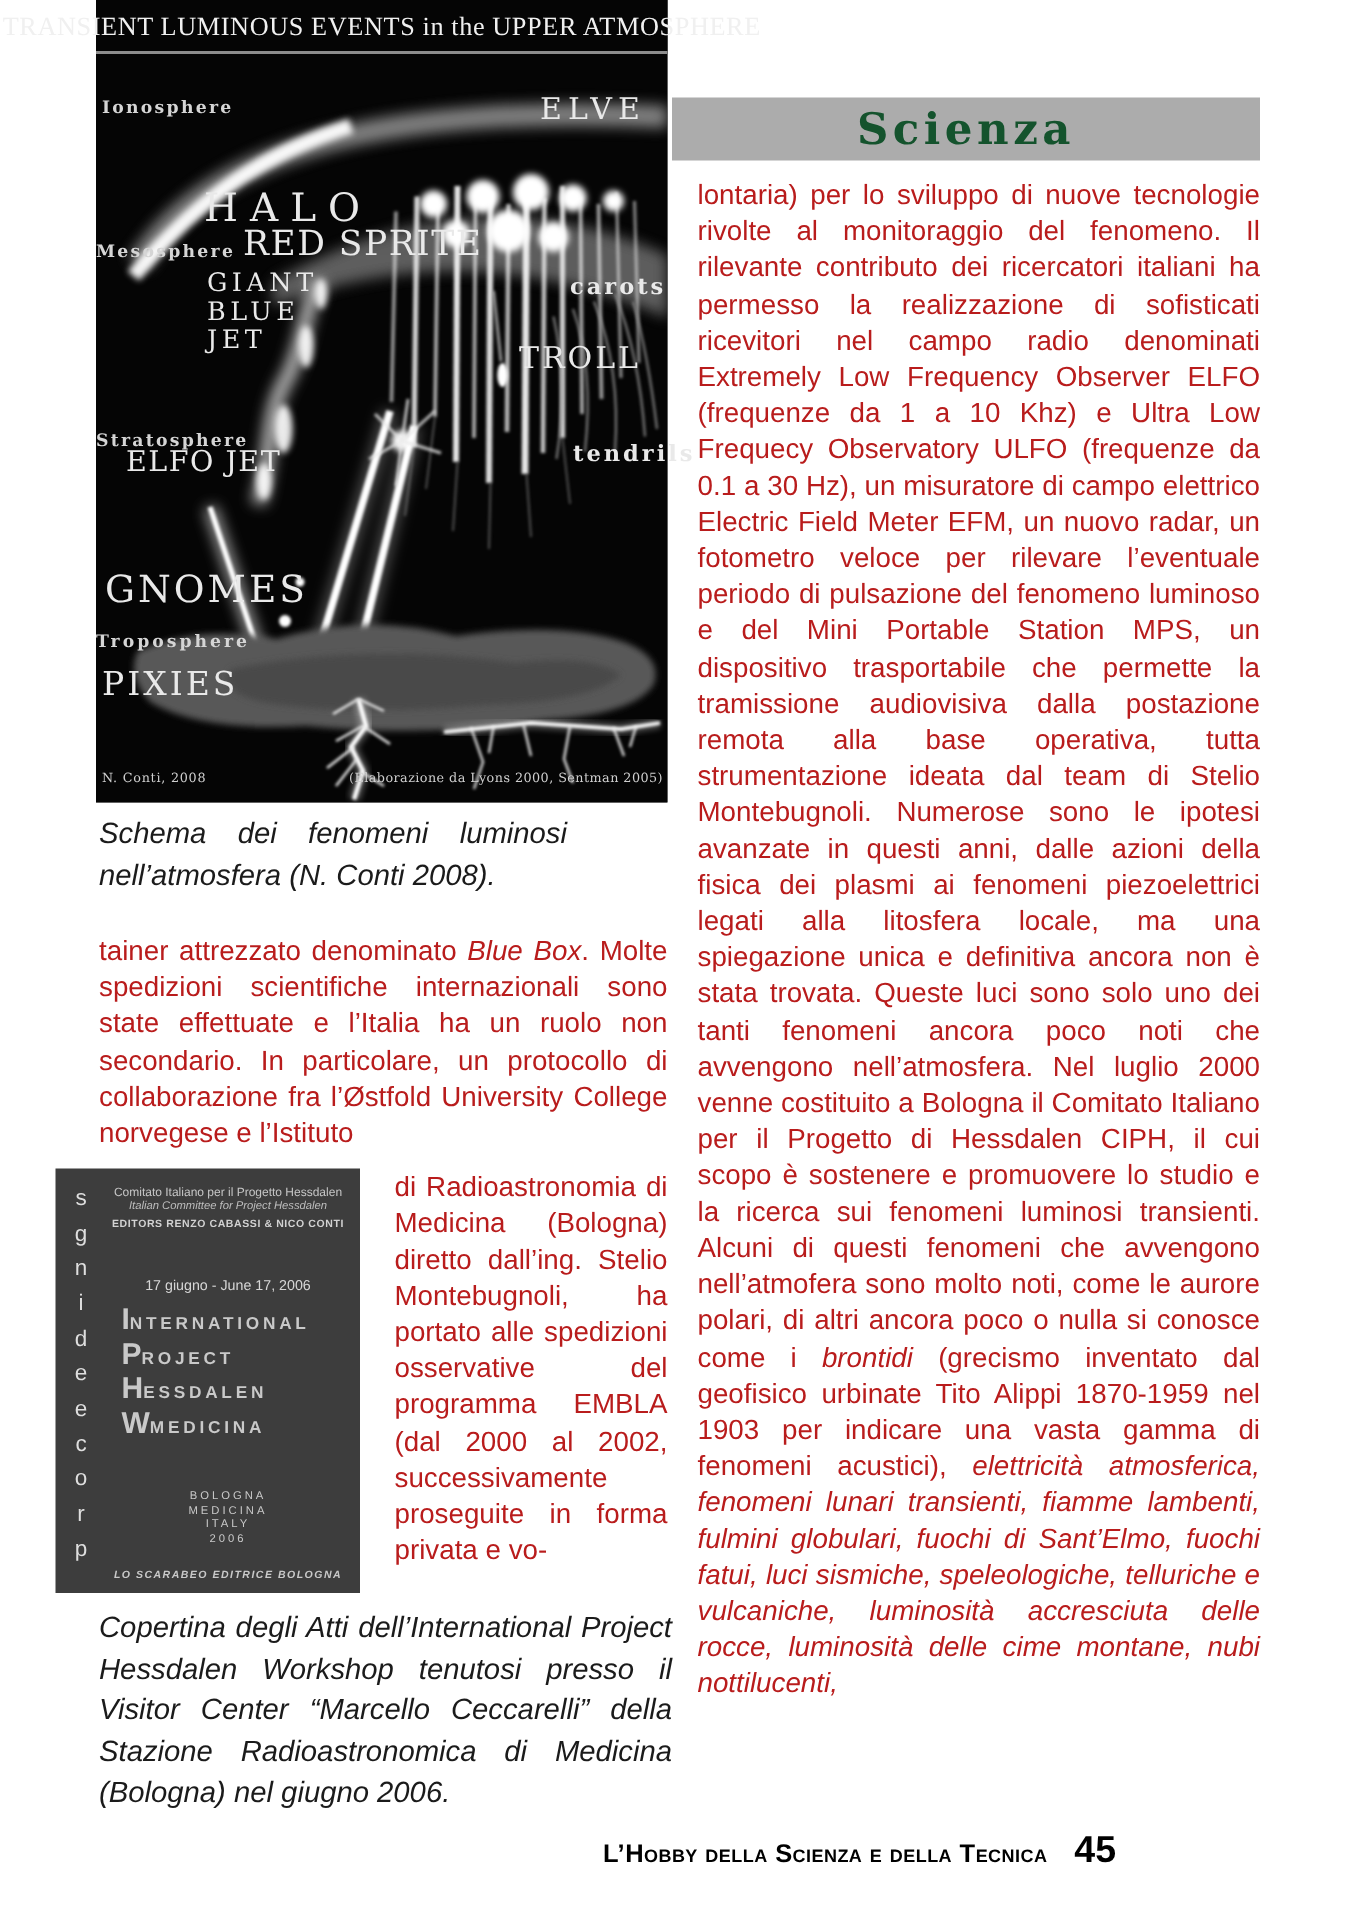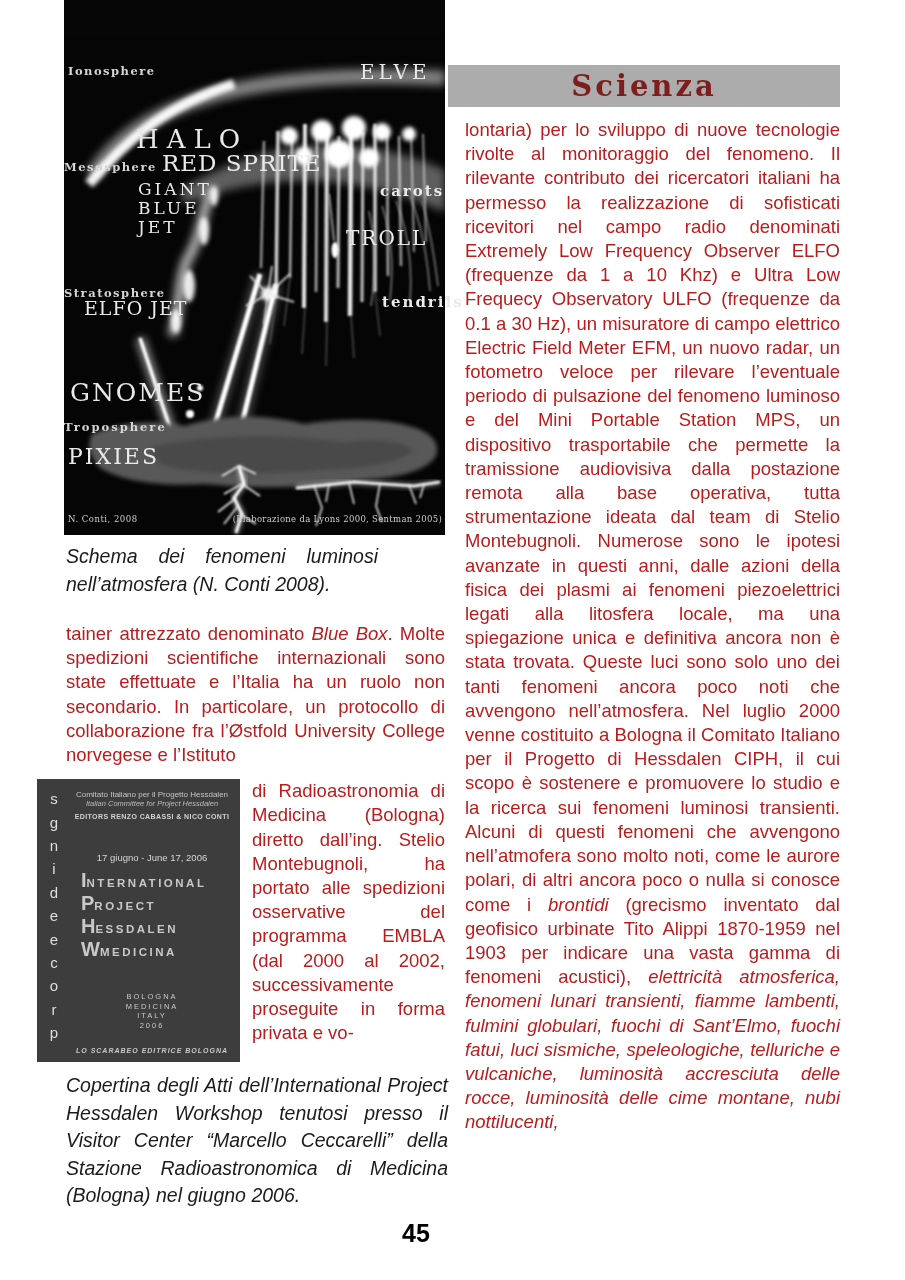--- a/index.html
+++ b/index.html
@@ -37,21 +37,21 @@
   #lb-credit-right{right:3px;top:514px;font-size:8.5px;color:#cfcfcf;letter-spacing:.3px;}
 
   
   .caption{font-style:italic;font-size:19.5px;line-height:27.5px;text-align:justify;color:#1b1b1b;}
   #caption1{position:absolute;left:66px;top:543px;width:312px;}
   #caption2{position:absolute;left:66px;top:1072px;width:382px;}
 
   
   #leftcol{position:absolute;left:66px;top:622px;width:379px;}
   .cover-row{display:flex;margin-top:12px;}
-  .wrap-text{width:197px;margin-left:12px;}
+  .wrap-text{width:197px;margin-left:23px;}
 
   
   .cover{flex:none;width:203px;height:283px;margin-left:-29px;background:#3d3d3d;position:relative;}
   .spine{position:absolute;left:7px;top:8px;width:20px;color:#dedede;font-size:15px;line-height:23.4px;
     white-space:pre-line;text-align:center;}
   .cover-main{position:absolute;left:32px;right:5px;top:0;bottom:0;text-align:center;color:#cccccc;}
   .cv-committee{margin-top:11px;font-size:8px;color:#c6c6c6;}
   .cv-committee-en{font-size:7.5px;font-style:italic;color:#bdbdbd;}
   .cv-editors{margin-top:5px;font-size:7px;font-weight:bold;letter-spacing:.4px;color:#d2d2d2;}
   .cv-date{margin-top:32px;font-size:9.5px;color:#d6d6d6;}
@@ -59,32 +59,35 @@
   .cv-title-line{line-height:20px;color:#c9c9c9;font-weight:bold;white-space:nowrap;}
   .big-first{font-size:20px;}
   .rest{font-size:11.5px;letter-spacing:2.5px;}
   .cv-location{margin-top:30px;font-size:7.5px;letter-spacing:2px;line-height:9.5px;color:#c9c9c9;white-space:pre-line;}
   .cv-publisher{position:absolute;bottom:8px;left:0;right:0;font-size:7px;font-weight:bold;font-style:italic;
     letter-spacing:1px;color:#c9c9c9;}
 
   
   #rightcol{position:absolute;left:448px;top:65px;width:392px;}
   .banner{height:42px;background:#acacac;display:flex;align-items:center;justify-content:center;}
-  .banner-text{font-family:"DejaVu Serif",serif;font-weight:bold;color:#7f1d1d;font-size:29px;letter-spacing:3px;}
+  .banner-text{font-family:"DejaVu Serif",serif;font-weight:bold;color:#14532d;font-size:29px;letter-spacing:3px;}
   .rtext{width:375px;margin-left:17px;margin-top:11px;}
 
   
   #footer{position:absolute;left:402px;top:1219px;display:flex;align-items:baseline;gap:18px;}
   .footer-title{font-variant:small-caps;font-weight:bold;font-size:17px;letter-spacing:.3px;color:#000;}
   .footer-page{font-weight:bold;font-size:25px;color:#000;}
 </style>
 </head>
 <body>
 
 <figure id="diagram" style="margin:0;">
+  <div class="dg-titlebar">
+    <span class="dg-title">TRANSIENT LUMINOUS EVENTS in the UPPER ATMOSPHERE</span>
+  </div>
 
   <svg class="dg-art" width="381" height="499" viewBox="0 0 381 499">
     <defs>
       <filter id="b1" x="-30%" y="-30%" width="160%" height="160%">
           <feGaussianBlur stdDeviation="1"></feGaussianBlur>
         </filter>
       <filter id="b2" x="-40%" y="-40%" width="180%" height="180%">
           <feGaussianBlur stdDeviation="2.2"></feGaussianBlur>
         </filter>
       <filter id="b4" x="-60%" y="-60%" width="220%" height="220%">
@@ -270,14 +273,15 @@
 <p id="caption2" class="caption">Copertina degli Atti dell’International Project Hessdalen Workshop tenutosi presso il Visitor Center “Marcello Ceccarelli” della Stazione Radioastronomica di Medicina (Bologna) nel giugno 2006.</p>
 
 <div id="rightcol">
   <div class="banner">
     <span class="banner-text">Scienza</span>
   </div>
   <p class="body-text rtext"><span>lontaria) per lo sviluppo di nuove tecnologie rivolte al monitoraggio del fenomeno. Il rilevante contributo dei ricercatori italiani ha permesso la realizzazione di sofisticati ricevitori nel campo radio denominati Extremely Low Frequency Observer ELFO (frequenze da 1 a 10 Khz) e Ultra Low Frequecy Observatory ULFO (frequenze da 0.1 a 30 Hz), un misuratore di campo elettrico Electric Field Meter EFM, un nuovo radar, un fotometro veloce per rilevare l’eventuale periodo di pulsazione del fenomeno luminoso e del Mini Portable Station MPS, un dispositivo trasportabile che permette la tramissione audiovisiva dalla postazione remota alla base operativa, tutta strumentazione ideata dal team di Stelio Montebugnoli. Numerose sono le ipotesi avanzate in questi anni, dalle azioni della fisica dei plasmi ai fenomeni piezoelettrici legati alla litosfera locale, ma una spiegazione unica e definitiva ancora non è stata trovata. Queste luci sono solo uno dei tanti fenomeni ancora poco noti che avvengono nell’atmosfera. Nel luglio 2000 venne costituito a Bologna il Comitato Italiano per il Progetto di Hessdalen CIPH, il cui scopo è sostenere e promuovere lo studio e la ricerca sui fenomeni luminosi transienti. Alcuni di questi fenomeni che avvengono nell’atmofera sono molto noti, come le aurore polari, di altri ancora poco o nulla si conosce come i </span><span class="it">brontidi</span><span> (grecismo inventato dal geofisico urbinate Tito Alippi 1870-1959 nel 1903 per indicare una vasta gamma di fenomeni acustici), </span><span class="it">elettricità atmosferica, fenomeni lunari transienti, fiamme lambenti, fulmini globulari, fuochi di Sant’Elmo, fuochi fatui, luci sismiche, speleologiche, telluriche e vulcaniche, luminosità accresciuta delle rocce, luminosità delle cime montane, nubi nottilucenti,</span></p>
 </div>
 
 <div id="footer">
+  <span class="footer-title">L’Hobby della Scienza e della Tecnica</span>
   <span class="footer-page">45</span>
 </div>
 
 </body></html>

